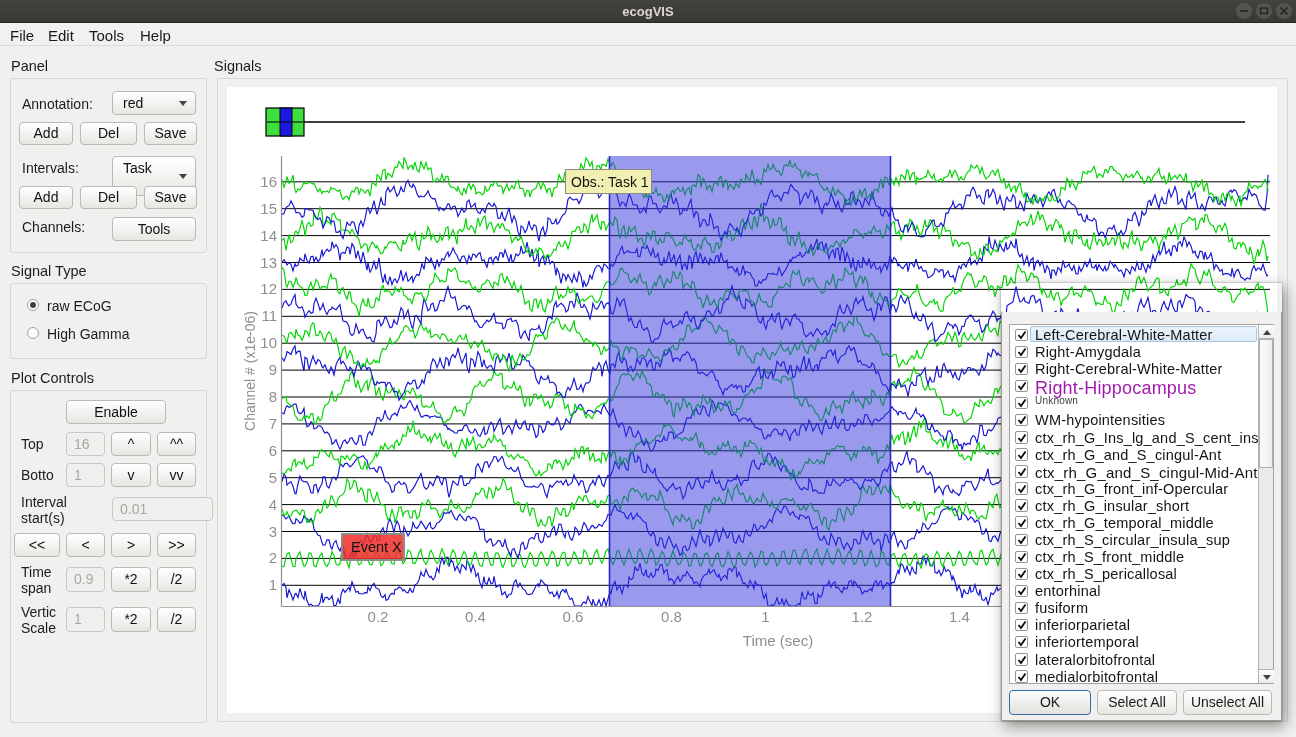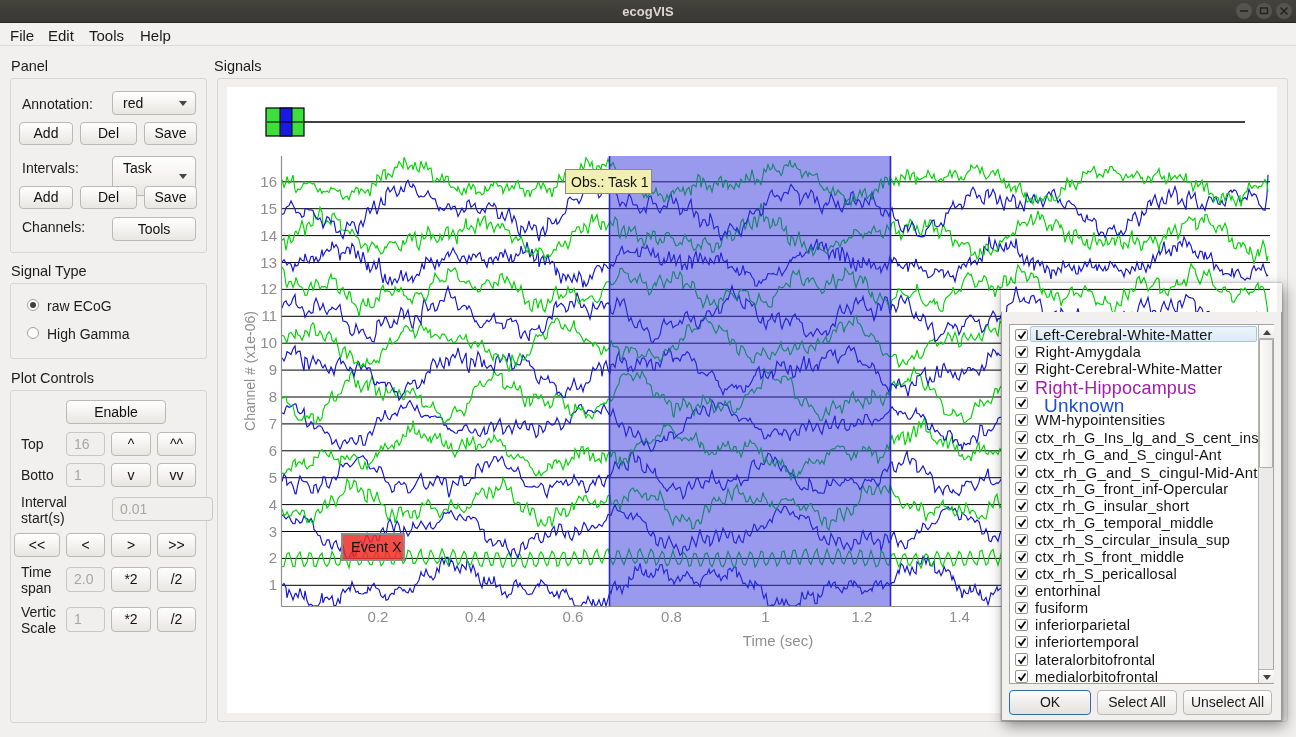--- a/index.html
+++ b/index.html
@@ -80,21 +80,21 @@
 <div class="inp" style="left:66px; top:463px; width:39px; height:24px; line-height:22px;">1</div>
 <div class="btn" style="left:111px; top:463px; width:40px; height:24px; line-height:22px;">v</div>
 <div class="btn" style="left:157px; top:463px; width:39px; height:24px; line-height:22px;">vv</div>
 <div class="lbl" style="left:21px; top:494px;">Interval<br>start(s)</div>
 <div class="inp" style="left:112px; top:497px; width:101px; height:24px; line-height:22px;">0.01</div>
 <div class="btn" style="left:14px; top:533px; width:46px; height:24px; line-height:22px;">&lt;&lt;</div>
 <div class="btn" style="left:66px; top:533px; width:39px; height:24px; line-height:22px;">&lt;</div>
 <div class="btn" style="left:111px; top:533px; width:40px; height:24px; line-height:22px;">&gt;</div>
 <div class="btn" style="left:157px; top:533px; width:39px; height:24px; line-height:22px;">&gt;&gt;</div>
 <div class="lbl" style="left:21px; top:564px;">Time<br>span</div>
-<div class="inp" style="left:66px; top:567px; width:39px; height:25px; line-height:23px;">2.0</div>
+<div class="inp" style="left:66px; top:567px; width:39px; height:25px; line-height:23px;">0.9</div>
 <div class="btn" style="left:111px; top:567px; width:40px; height:25px; line-height:23px;">*2</div>
 <div class="btn" style="left:157px; top:567px; width:39px; height:25px; line-height:23px;">/2</div>
 <div class="lbl" style="left:21px; top:604px;">Vertic<br>Scale</div>
 <div class="inp" style="left:66px; top:607px; width:39px; height:25px; line-height:23px;">1</div>
 <div class="btn" style="left:111px; top:607px; width:40px; height:25px; line-height:23px;">*2</div>
 <div class="btn" style="left:157px; top:607px; width:39px; height:25px; line-height:23px;">/2</div>
 
 <div class="abs gblabel" style="left:214px; top:58px;">Signals</div>
 <div class="abs gb" style="left:217px; top:78px; width:1071px; height:644px;"></div>
 <div class="abs" style="left:227px; top:87px; width:1050px; height:626px; background:#ffffff;"></div>
@@ -201,21 +201,21 @@
           <svg width="12" height="12" style="position:absolute;left:-0.5px;top:-0.5px;">
             <path d="M2.5 6 L5 9 L9.5 2.5" stroke="#0a0a0a" stroke-width="1.8" fill="none"></path>
           </svg>
         </div>
 <div style="position:absolute; left:25px; top:53.2px; font-size:18px; letter-spacing:0.2px; color:#a21caf; white-space:nowrap;">Right-Hippocampus</div>
 <div style="position:absolute; left:5px; top:71.8px; width:12.5px; height:12.5px; background:#fff; border:1px solid #96948f; border-radius:2px;">
           <svg width="12" height="12" style="position:absolute;left:-0.5px;top:-0.5px;">
             <path d="M2.5 6 L5 9 L9.5 2.5" stroke="#0a0a0a" stroke-width="1.8" fill="none"></path>
           </svg>
         </div>
-<div style="position:absolute; left:25px; top:70.3px; font-size:19px; letter-spacing:0.2px; color:#1d4ed8; white-space:nowrap;margin-left:9px;">Unknown</div>
+<div style="position:absolute; left:25px; top:70.3px; font-size:10px; letter-spacing:0.2px; color:#404040; white-space:nowrap;">Unknown</div>
 <div style="position:absolute; left:5px; top:88.9px; width:12.5px; height:12.5px; background:#fff; border:1px solid #96948f; border-radius:2px;">
           <svg width="12" height="12" style="position:absolute;left:-0.5px;top:-0.5px;">
             <path d="M2.5 6 L5 9 L9.5 2.5" stroke="#0a0a0a" stroke-width="1.8" fill="none"></path>
           </svg>
         </div>
 <div style="position:absolute; left:25px; top:87.4px; font-size:14.5px; letter-spacing:0.2px; color:#141414; white-space:nowrap;">WM-hypointensities</div>
 <div style="position:absolute; left:5px; top:106.0px; width:12.5px; height:12.5px; background:#fff; border:1px solid #96948f; border-radius:2px;">
           <svg width="12" height="12" style="position:absolute;left:-0.5px;top:-0.5px;">
             <path d="M2.5 6 L5 9 L9.5 2.5" stroke="#0a0a0a" stroke-width="1.8" fill="none"></path>
           </svg>

